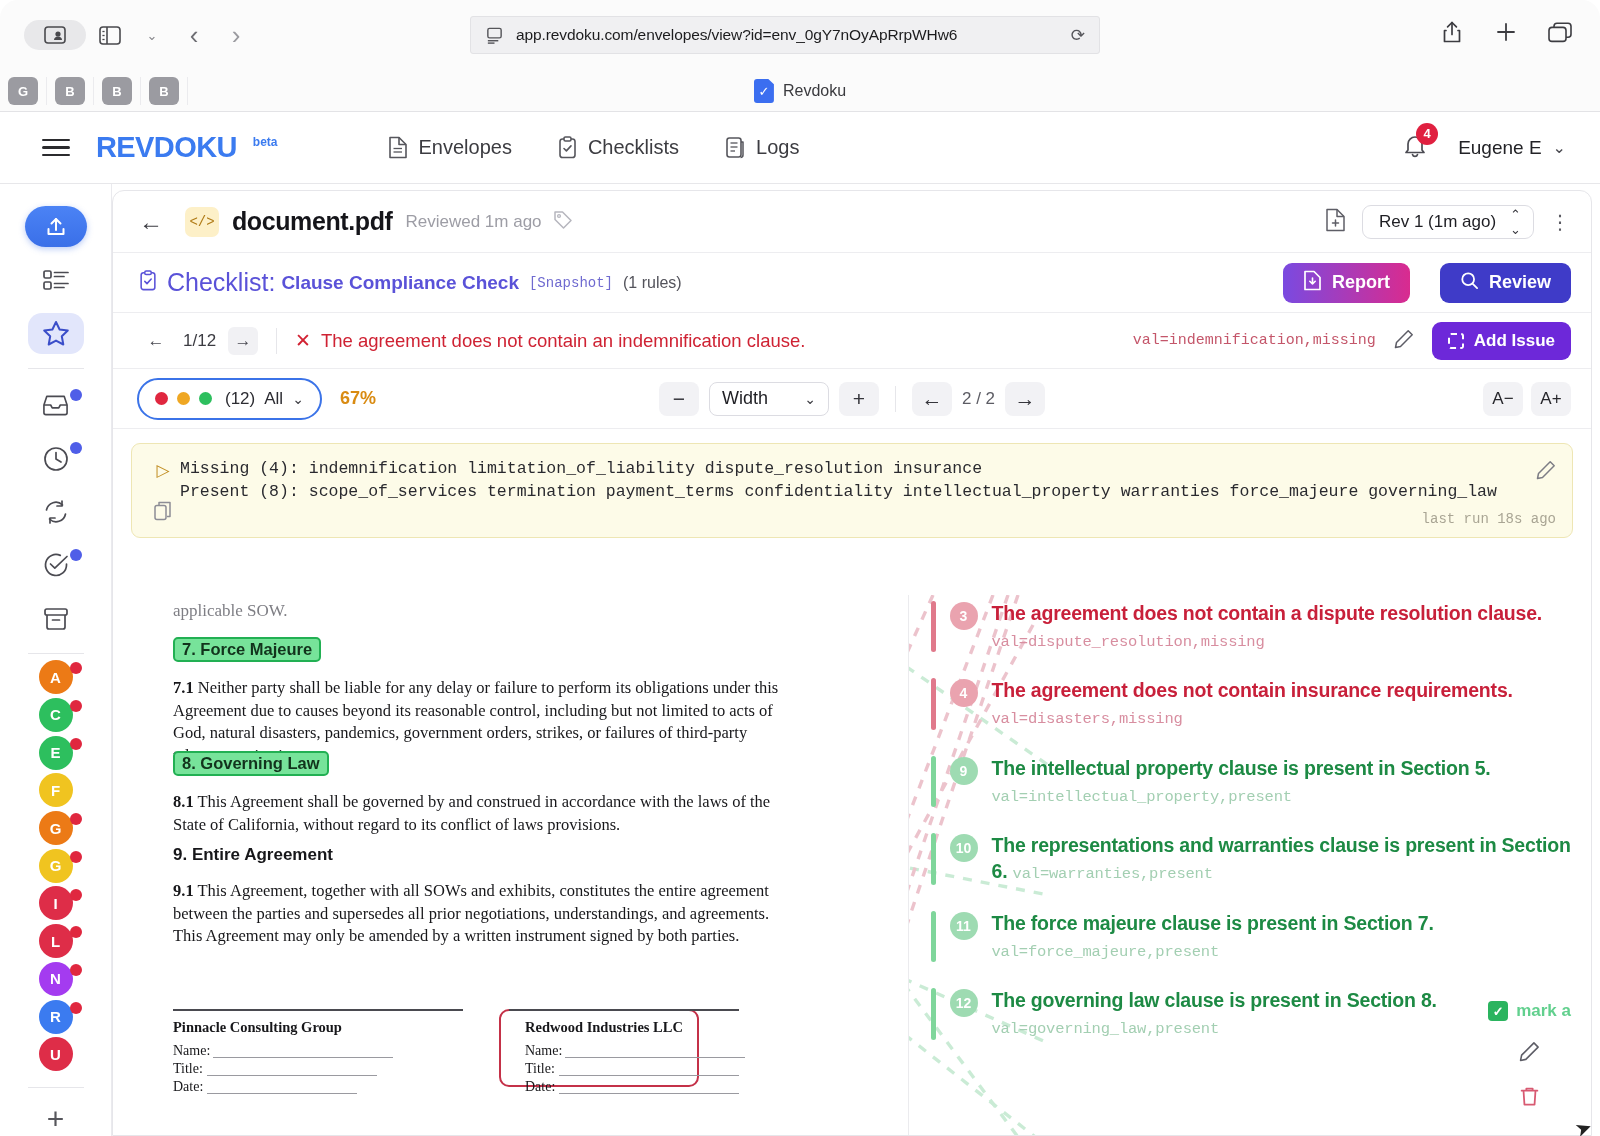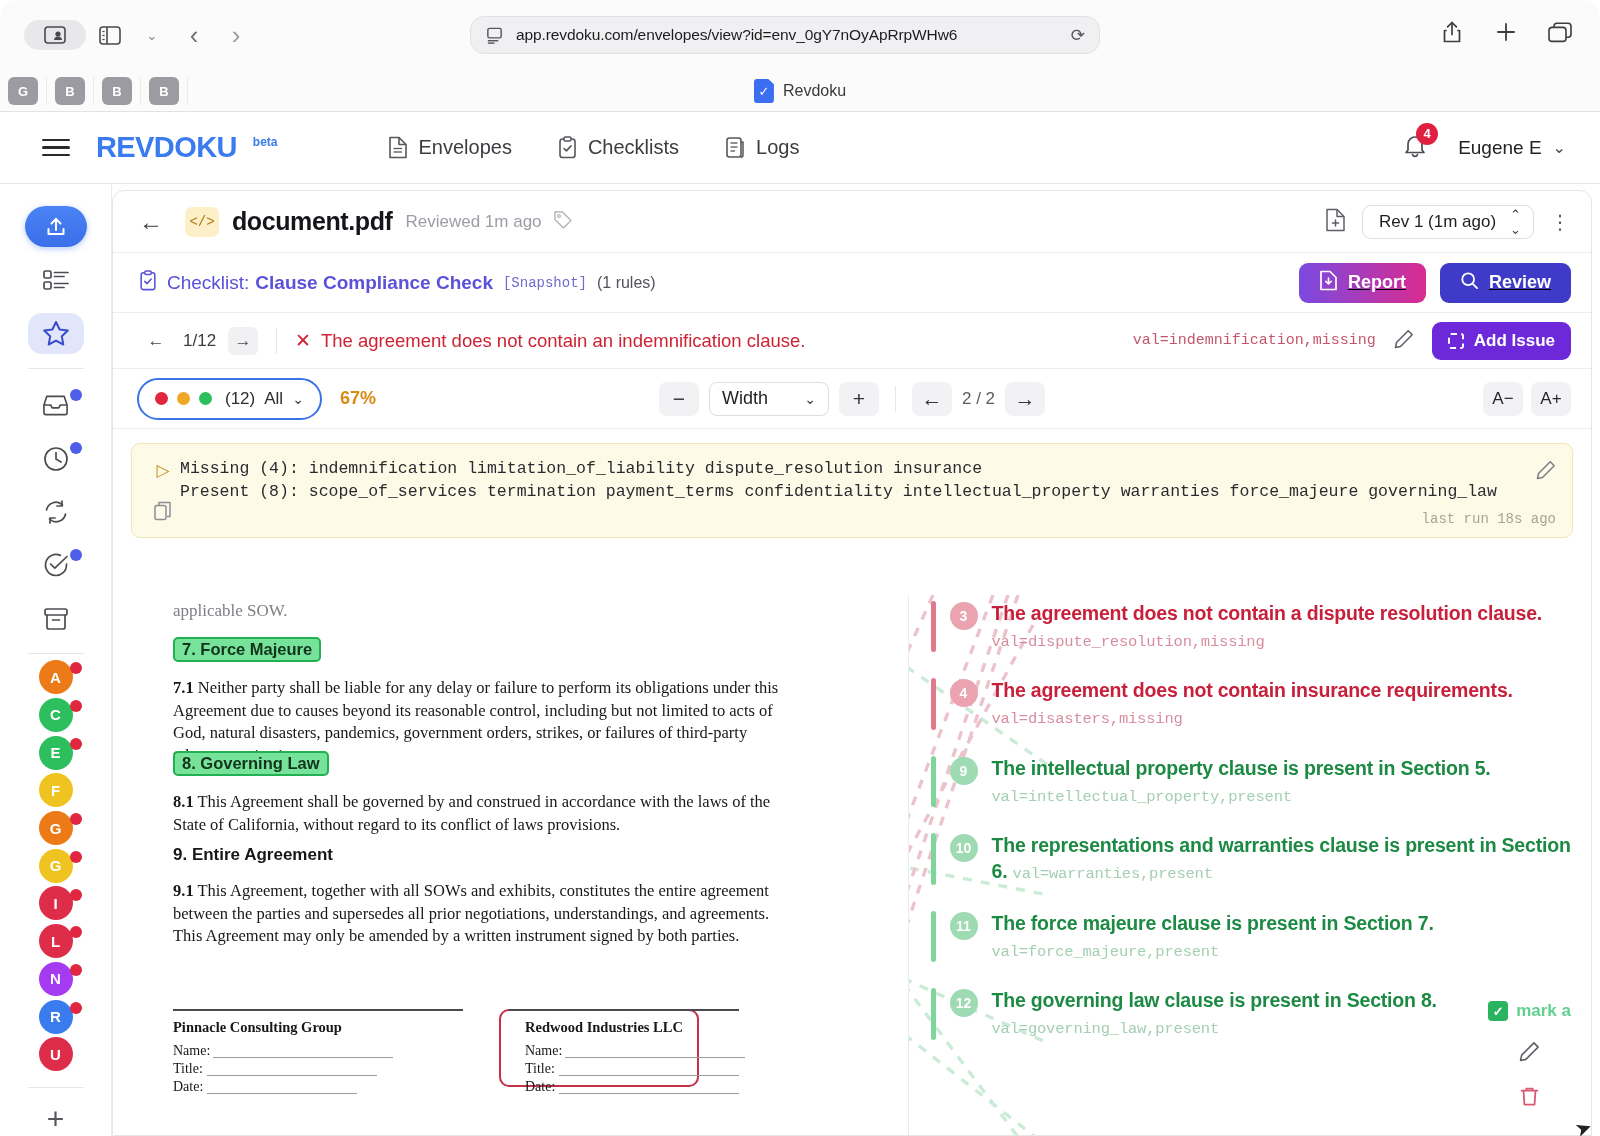--- a/index.html
+++ b/index.html
@@ -26,21 +26,21 @@
   .icon-btn {
     width:36px; height:32px; display:flex; align-items:center; justify-content:center;
     color:#4a4a4e; cursor:default;
   }
   .nav-arrow { font-size:26px; color:#9b9ba0; font-weight:300; line-height:1; }
   .nav-arrow.enabled { color:#6e6e73; }
   .chev-small { font-size:13px; color:#85858a; }
 
   .urlbar {
     position:absolute; left:470px; top:16px; width:630px; height:38px;
-    background:#f0f0f2; border:1px solid #e2e2e5; border-radius:14px;
+    background:#f0f0f2; border:1px solid #e2e2e5; border-radius:3px;
     display:flex; align-items:center; padding:0 14px; gap:12px;
   }
   .url-text {
     font-size:15.5px; color:#1c1c1e; white-space:nowrap; overflow:hidden;
     flex:1; letter-spacing:-0.1px;
   }
   .reload { color:#55555a; font-size:17px; }
 
   .chrome-right {
     position:absolute; right:22px; top:16px; display:flex; align-items:center; gap:18px;
@@ -150,25 +150,25 @@
     height:34px; border:1px solid #dcdce2; border-radius:9px; background:#fff;
     display:flex; align-items:center; gap:14px; padding:0 12px 0 16px;
     font-size:17px; color:#1e1e23;
   }
   .kebab { color:#5a5a62; font-size:20px; letter-spacing:1px; }
 
   .checklist-bar {
     height:60px; display:flex; align-items:center; padding:0 20px 0 26px;
     border-bottom:1px solid #ededf0;
   }
-  .cl-label { font-size:19px; color:#5a52d8; display:flex; align-items:center; gap:10px; }
+  .cl-label { font-size:25px; color:#5a52d8; display:flex; align-items:flex-end; gap:10px; }
   .cl-name { font-size:19px; color:#5a52d8; font-weight:600; margin-left:6px; }
   .cl-snap { font-size:14px; color:#6f6ad0; margin-left:10px; font-family:"Liberation Mono", monospace; }
   .cl-rules { font-size:16px; color:#53535b; margin-left:10px; }
-  .cl-right { margin-left:auto; display:flex; gap:14px;text-decoration:underline; }
+  .cl-right { margin-left:auto; display:flex; gap:30px; }
   .btn-report {
     height:40px; padding:0 20px; border-radius:9px; color:#fff; font-size:18px; font-weight:700;
     background:linear-gradient(90deg,#7a4ae0,#d92b8f);
     display:flex; align-items:center; gap:10px;
   }
   .btn-review {
     height:40px; padding:0 20px; border-radius:9px; color:#fff; font-size:18px; font-weight:700;
     background:#3f3bc8; display:flex; align-items:center; gap:10px;
   }
 

